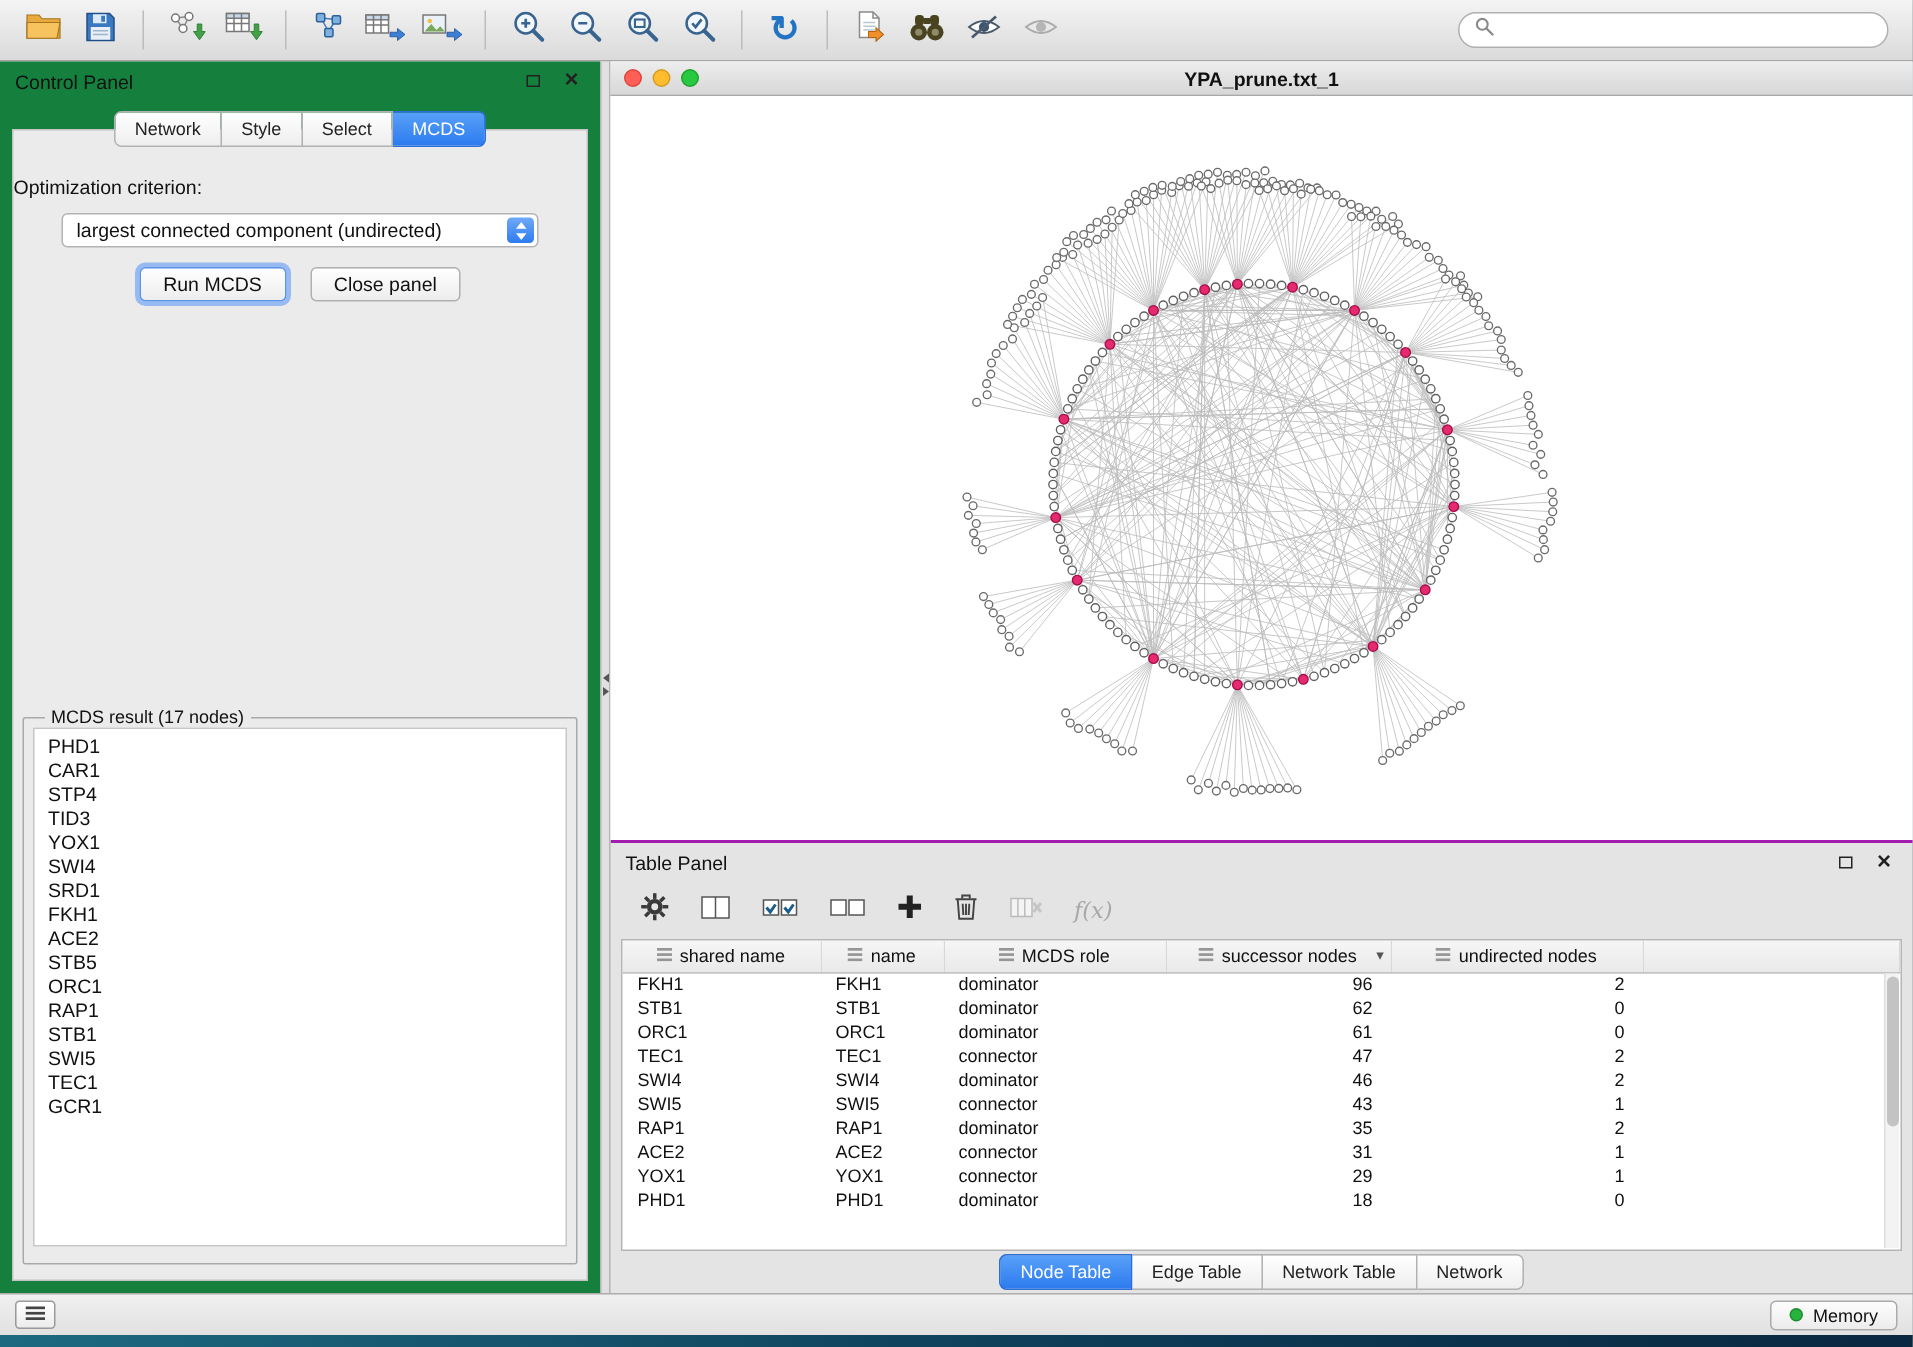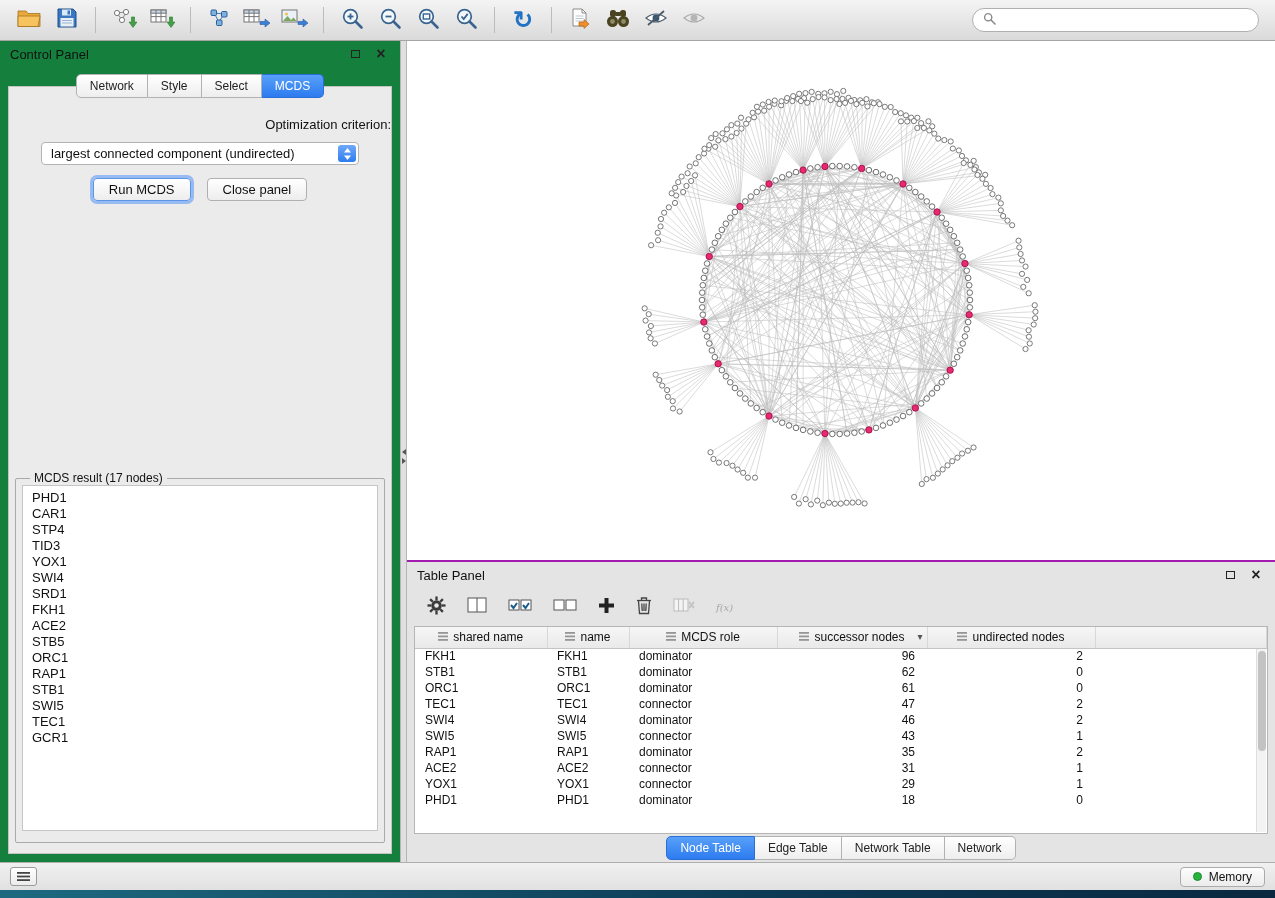--- a/index.html
+++ b/index.html
@@ -22,21 +22,21 @@
 .ph-btn{width:18px;height:18px;display:flex;align-items:center;justify-content:center;color:#222}
 .float-box{width:9px;height:8px;border:1.5px solid #222;display:inline-block}
 .close-x{font-size:16px;font-weight:bold;line-height:1}
 .cp-body{position:absolute;top:26px;left:0;right:0;bottom:0}
 .cp-tabbar{position:absolute;top:7px;left:0;right:0;display:flex;justify-content:center;z-index:2}
 .seg{font-size:12px;padding:4px 13px;background:linear-gradient(#ffffff,#eeeeee);border:1px solid #b2b2b2;border-left:none;color:#222;white-space:nowrap}
 .seg:first-child{border-left:1px solid #b2b2b2;border-radius:5px 0 0 5px}
 .seg:last-child{border-radius:0 5px 5px 0}
 .seg.active{background:linear-gradient(#58a0f8,#2d7bf0);border-color:#2a6ed6;color:#fff}
 .cp-content{position:absolute;top:19px;left:8px;right:8px;bottom:8px;border:1px solid #c3c3c3;background:#ebebeb}
-.opt-label{margin-top:30px;text-align:right;font-size:13px}
+.opt-label{margin-top:30px;text-align:left;font-size:13px}
 .dropdown{margin:10px auto 0;width:318px;height:23px;background:#fff;border:1px solid #b3b3b3;border-radius:4px;display:flex;align-items:center;font-size:13px;padding-left:9px;position:relative}
 .dd-value{flex:1;white-space:nowrap;overflow:hidden;padding-right:22px}
 .dd-stepper{position:absolute;right:2px;top:2px;bottom:2px;width:18px;background:linear-gradient(#6fa9f8,#2e7bf0);border-radius:3px;display:flex;align-items:center;justify-content:center}
 .btn-row{margin-top:13px;display:flex;justify-content:center;gap:16px}
 .btn{font-size:13px;padding:3px 15px;background:linear-gradient(#ffffff,#ededed);border:1px solid #b0b0b0;border-radius:4px;color:#111;font-family:"Liberation Sans",sans-serif}
 .btn.focused{box-shadow:0 0 0 3px rgba(82,146,247,.55);border-color:#5a96e8}
 .result-box{position:absolute;left:6px;right:6px;bottom:10px;height:372px;border:1px solid #a9a9a9;border-radius:2px;background:#ebebeb;padding:0 6px 0}
 .result-box legend{font-size:12px;margin-left:8px;padding:0 4px;color:#111}
 .result-list{height:346px;background:#fff;border:1px solid #c6c6c6;overflow:hidden;padding:4px 9px;font-size:13px;line-height:16px}
 
@@ -53,21 +53,21 @@
 .light.red{background:#ff5f57;border:1px solid #e0443e}
 .light.yellow{background:#febc2e;border:1px solid #d89b22}
 .light.green{background:#28c840;border:1px solid #1da32f}
 .net-title{position:absolute;left:0;right:0;text-align:center;font-size:13px;font-weight:bold;color:#111}
 .net-canvas{flex:1;background:#fff;position:relative;overflow:hidden}
 .net-canvas svg{position:absolute;left:0;top:0}
 
 .table-panel{flex:1;display:flex;flex-direction:column;background:#e4e4e4;border-top:2px solid #a21caf;min-height:0}
 .tp-toolbar{height:38px;display:flex;align-items:center;gap:21px;padding:0 20px;flex:0 0 auto}
 .tp-icon{display:flex;align-items:center;justify-content:center}
-.fx{font-family:"DejaVu Serif",serif;font-style:italic;font-size:10px;color:#a8a8a8}
+.fx{font-family:"DejaVu Serif",serif;font-style:italic;font-size:15px;color:#a8a8a8}
 .tp-tablewrap{flex:1;margin:0 7px;background:#fff;border:1px solid #b5b5b5;position:relative;overflow:hidden}
 table.node-table{border-collapse:collapse;width:100%;table-layout:fixed;font-size:12px;color:#111}
 .node-table th{height:21px;font-weight:normal;background:linear-gradient(#f6f6f6,#e9e9e9);border-bottom:1px solid #c4c4c4;border-right:1px solid #d8d8d8;position:relative;padding:0 4px;white-space:nowrap;overflow:hidden}
 .th-inner{display:flex;align-items:center;justify-content:center;gap:5px}
 .col-label{font-size:12px}
 .col-sort{position:absolute;right:4px;top:4px;color:#555;font-size:10px}
 .node-table td{height:16px;padding:0 12px 0 10px;white-space:nowrap;overflow:hidden}
 .node-table td.num{text-align:right}
 .vscroll{position:absolute;top:22px;right:1px;width:10px;bottom:1px;background:#f3f3f3;border-left:1px solid #dedede}
 .vscroll .thumb{position:absolute;top:2px;left:1px;width:8px;height:100px;background:#c3c3c3;border-radius:4px}
@@ -307,20 +307,28 @@
     <div class="split">
       <div class="split-handle">
           <span class="tri-l"></span>
           <span class="tri-r"></span>
         </div>
     </div>
 
     <div class="right-col">
 
       <div class="network-window">
+        <div class="net-titlebar">
+          <span class="net-title">YPA_prune.txt_1</span>
+          <span class="traffic">
+            <span class="light red"></span>
+            <span class="light yellow"></span>
+            <span class="light green"></span>
+          </span>
+        </div>
         <div class="net-canvas">
           <svg width="868" height="495" viewBox="0 0 868 495" preserveAspectRatio="xMinYMin meet">
               <g stroke="#b5b5b5" stroke-width="0.55" fill="none" opacity="0.9">
                 <line x1="396.1049447231329" y1="129.10036436412972" x2="375.17281309650207" y2="136.28637422822231"></line>
                 <line x1="417.9343677067074" y1="392.54232206289373" x2="514.1869822601358" y2="362.43683122278696"></line>
                 <line x1="530.050285710104" y1="170.9952287776036" x2="525.0488567645725" y2="165.56222865340462"></line>
                 <line x1="557.9439120414395" y1="222.53813571072513" x2="557.9439120414395" y2="295.4618642892749"></line>
                 <line x1="562.1867107606053" y1="273.74110161320664" x2="559.7567152720763" y2="288.3032662216543"></line>
                 <line x1="508.3595238571073" y1="366.97252415857105" x2="375.17281309650207" y2="136.28637422822231"></line>
                 <line x1="530.050285710104" y1="170.9952287776036" x2="534.7448282591167" y2="176.69549649958452"></line>

